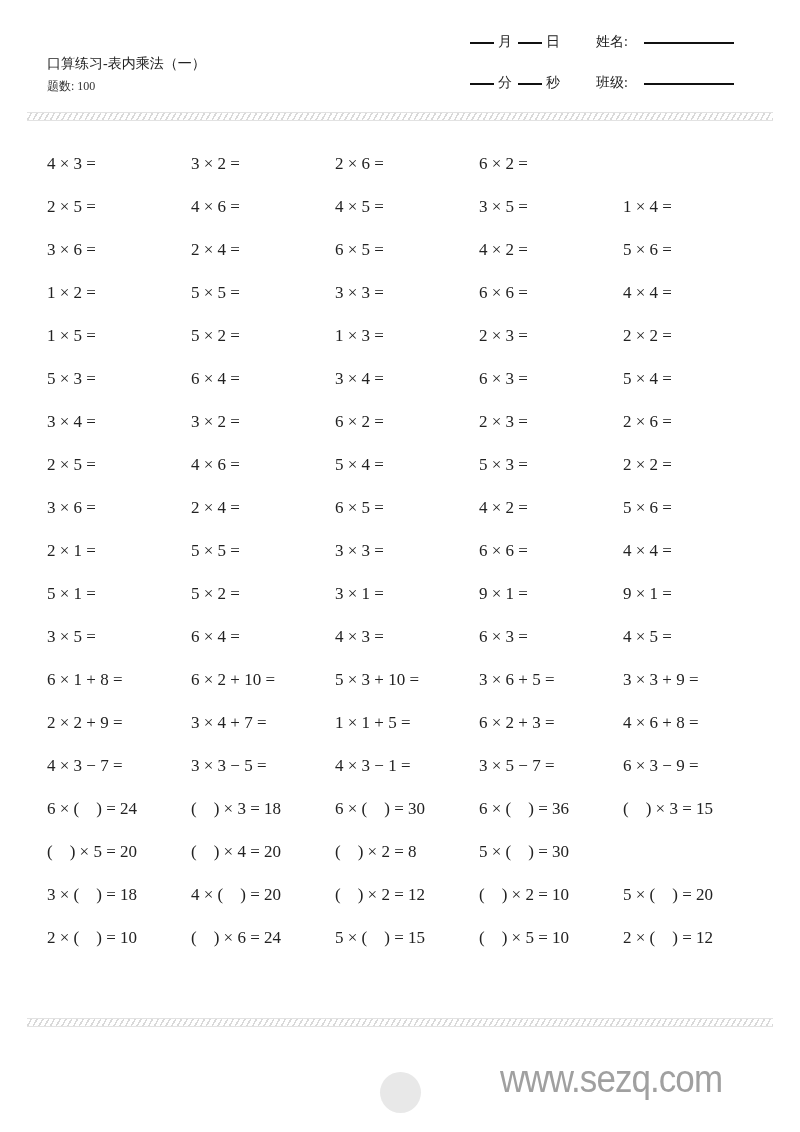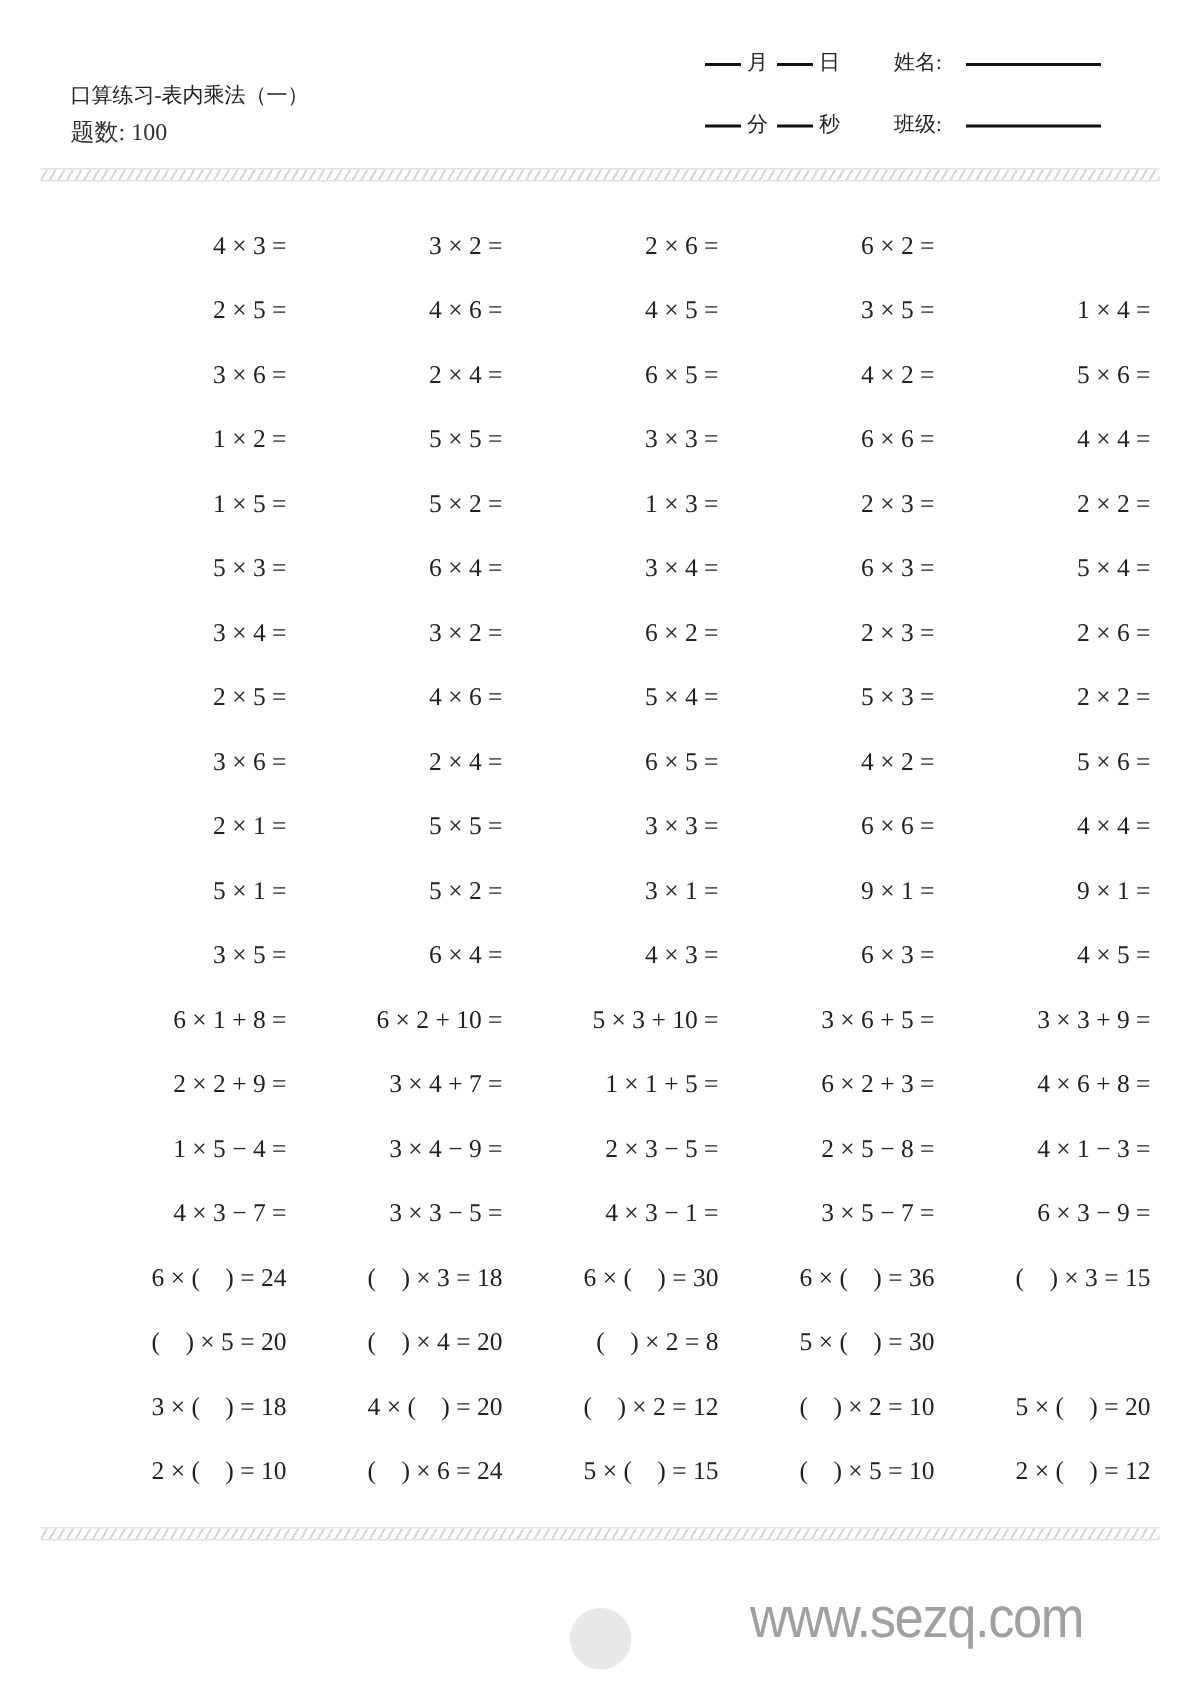--- a/index.html
+++ b/index.html
@@ -1,34 +1,34 @@
 <!DOCTYPE html>
 <html><head>
 <meta charset="utf-8">
 <style>
   html, body { margin: 0; padding: 0; background: #ffffff; }
   body { width: 800px; height: 1132px; position: relative; overflow: hidden;
          font-family: "Liberation Serif", "DejaVu Serif", serif; color: #222; }
   .title { position: absolute; left: 47px; top: 55px; font-size: 14px; color: #222; }
-  .count { position: absolute; left: 47px; top: 78px; font-size: 16px; color: #333; }
+  .count { position: absolute; left: 47px; top: 78px; font-size: 12px; color: #333; }
   .hdr-row { position: absolute; left: 470px; font-size: 14px; display: flex; align-items: baseline; color: #222; }
   .hdr-row.r1 { top: 33px; }
   .hdr-row.r2 { top: 74px; }
   .blank { display: inline-block; width: 24px; border-bottom: 2px solid #111; margin-right: 4px; height: 0; position: relative; top: -2px; }
   .unit { margin-right: 6px; }
   .unit.last { margin-right: 36px; }
   .field-label { margin-right: 16px; }
   .field-line { display: inline-block; width: 90px; border-bottom: 2px solid #111; height: 0; position: relative; top: -2px; }
   .stripe { position: absolute; left: 27px; width: 746px; height: 7px;
             background: repeating-linear-gradient(-60deg, #d9d9d9 0px, #d9d9d9 1.5px, #ffffff 1.5px, #ffffff 5px);
             border-top: 1px solid #e2e2e2; border-bottom: 1px solid #e2e2e2; }
   .stripe.top { top: 112px; }
   .stripe.bottom { top: 1018px; }
   .grid { position: absolute; left: 47px; top: 153px; width: 740px; }
-  .row { display: flex; height: 43px; text-align: right; }
+  .row { display: flex; height: 43px; }
   .cell { width: 144px; font-size: 17px; line-height: 22px; white-space: pre; color: #222; }
   .footer-dot { position: absolute; left: 380px; top: 1072px; width: 41px; height: 41px; border-radius: 50%; background: #e8e8e8; }
   .footer-url { position: absolute; left: 500px; top: 1058px; font-family: "Liberation Sans", "DejaVu Sans", sans-serif;
                 font-size: 38px; color: #a0a0a0; letter-spacing: -1px; transform: scaleX(0.92); transform-origin: left; }
 </style>
 </head>
 <body>
 
 <div class="title">口算练习-表内乘法（一）</div>
 <div class="count">题数: 100</div>
@@ -145,27 +145,20 @@
       <div class="cell">3 × 3 + 9 =</div>
     </div>
     <div class="row">
       <div class="cell">2 × 2 + 9 =</div>
       <div class="cell">3 × 4 + 7 =</div>
       <div class="cell">1 × 1 + 5 =</div>
       <div class="cell">6 × 2 + 3 =</div>
       <div class="cell">4 × 6 + 8 =</div>
     </div>
     <div class="row">
-      <div class="cell">1 × 5 − 4 =</div>
-      <div class="cell">3 × 4 − 9 =</div>
-      <div class="cell">2 × 3 − 5 =</div>
-      <div class="cell">2 × 5 − 8 =</div>
-      <div class="cell">4 × 1 − 3 =</div>
-    </div>
-    <div class="row">
       <div class="cell">4 × 3 − 7 =</div>
       <div class="cell">3 × 3 − 5 =</div>
       <div class="cell">4 × 3 − 1 =</div>
       <div class="cell">3 × 5 − 7 =</div>
       <div class="cell">6 × 3 − 9 =</div>
     </div>
     <div class="row">
       <div class="cell">6 × (    ) = 24</div>
       <div class="cell">(    ) × 3 = 18</div>
       <div class="cell">6 × (    ) = 30</div>

